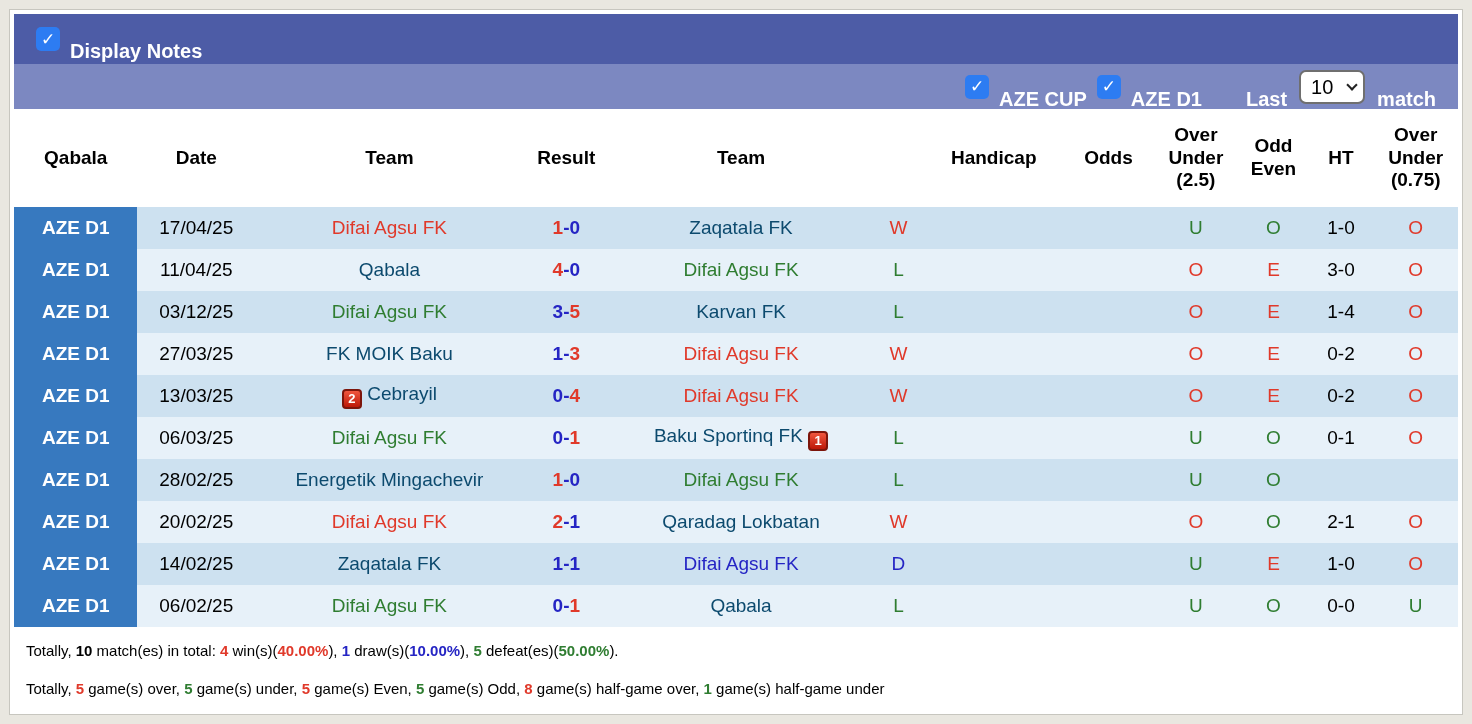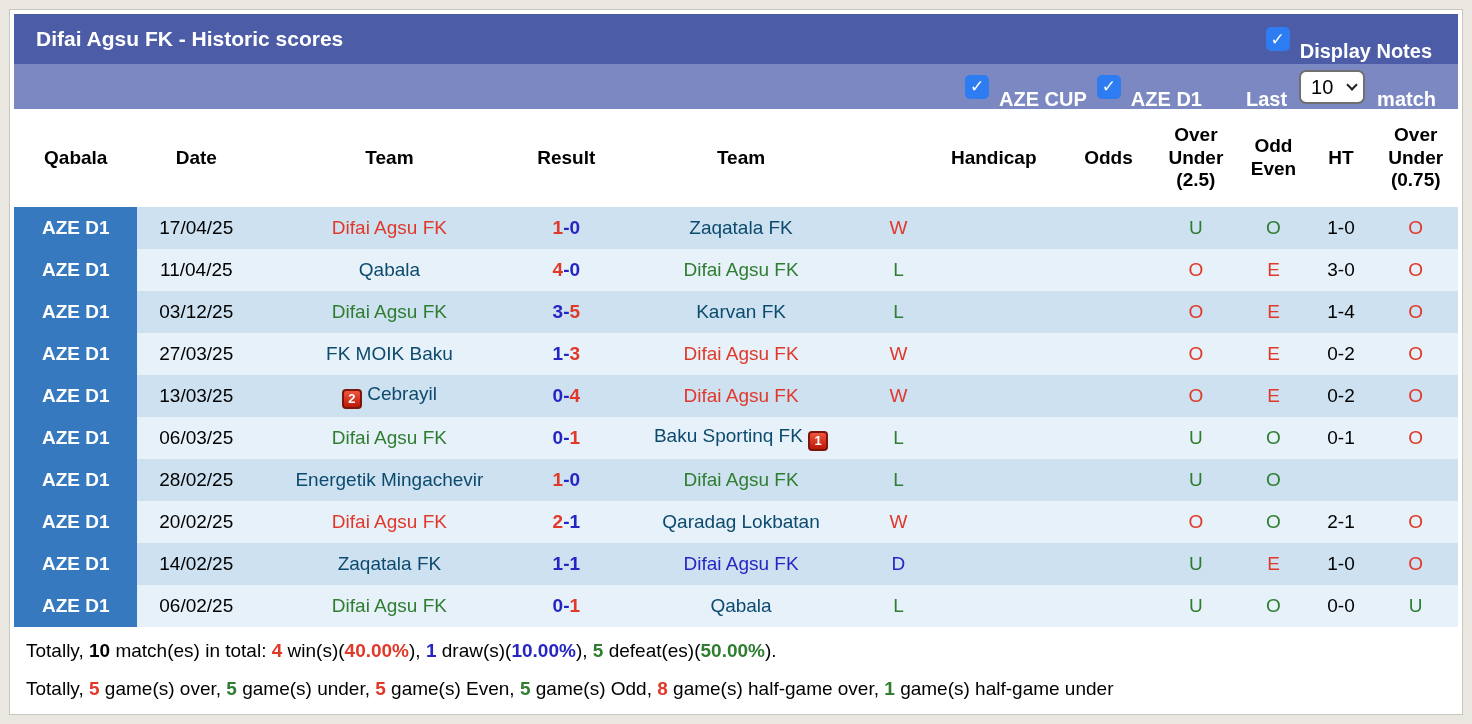--- a/index.html
+++ b/index.html
@@ -77,30 +77,29 @@
     display:inline-block; width:20px; height:20px;
     border-radius:4px;
     background:linear-gradient(#f0563e,#bc1808);
     border:2px solid #7c150b;
     color:#fff; font-size:13px; font-weight:bold;
     line-height:15px; text-align:center;
     vertical-align:-3px;
   }
   
   .summary { padding:5px 0 0 12px; }
-  .summary p { margin:0; font-size:19px; line-height:38px; color:#000; }
+  .summary p { margin:0; font-size:15px; line-height:38px; color:#000; }
   .summary .b { font-weight:bold; }
 </style>
 </head>
 <body>
 
 <div class="panel">
 
   <div class="band1">
-    <span class="title">Difai Agsu FK - Historic scores</span>
     <span class="band1-right">
       <span class="checkbox">
           <span class="check-icon">✓</span>
         </span>
       <span class="band-label">Display Notes</span>
     </span>
   </div>
 
   <div class="band2">
     <span class="checkbox">

